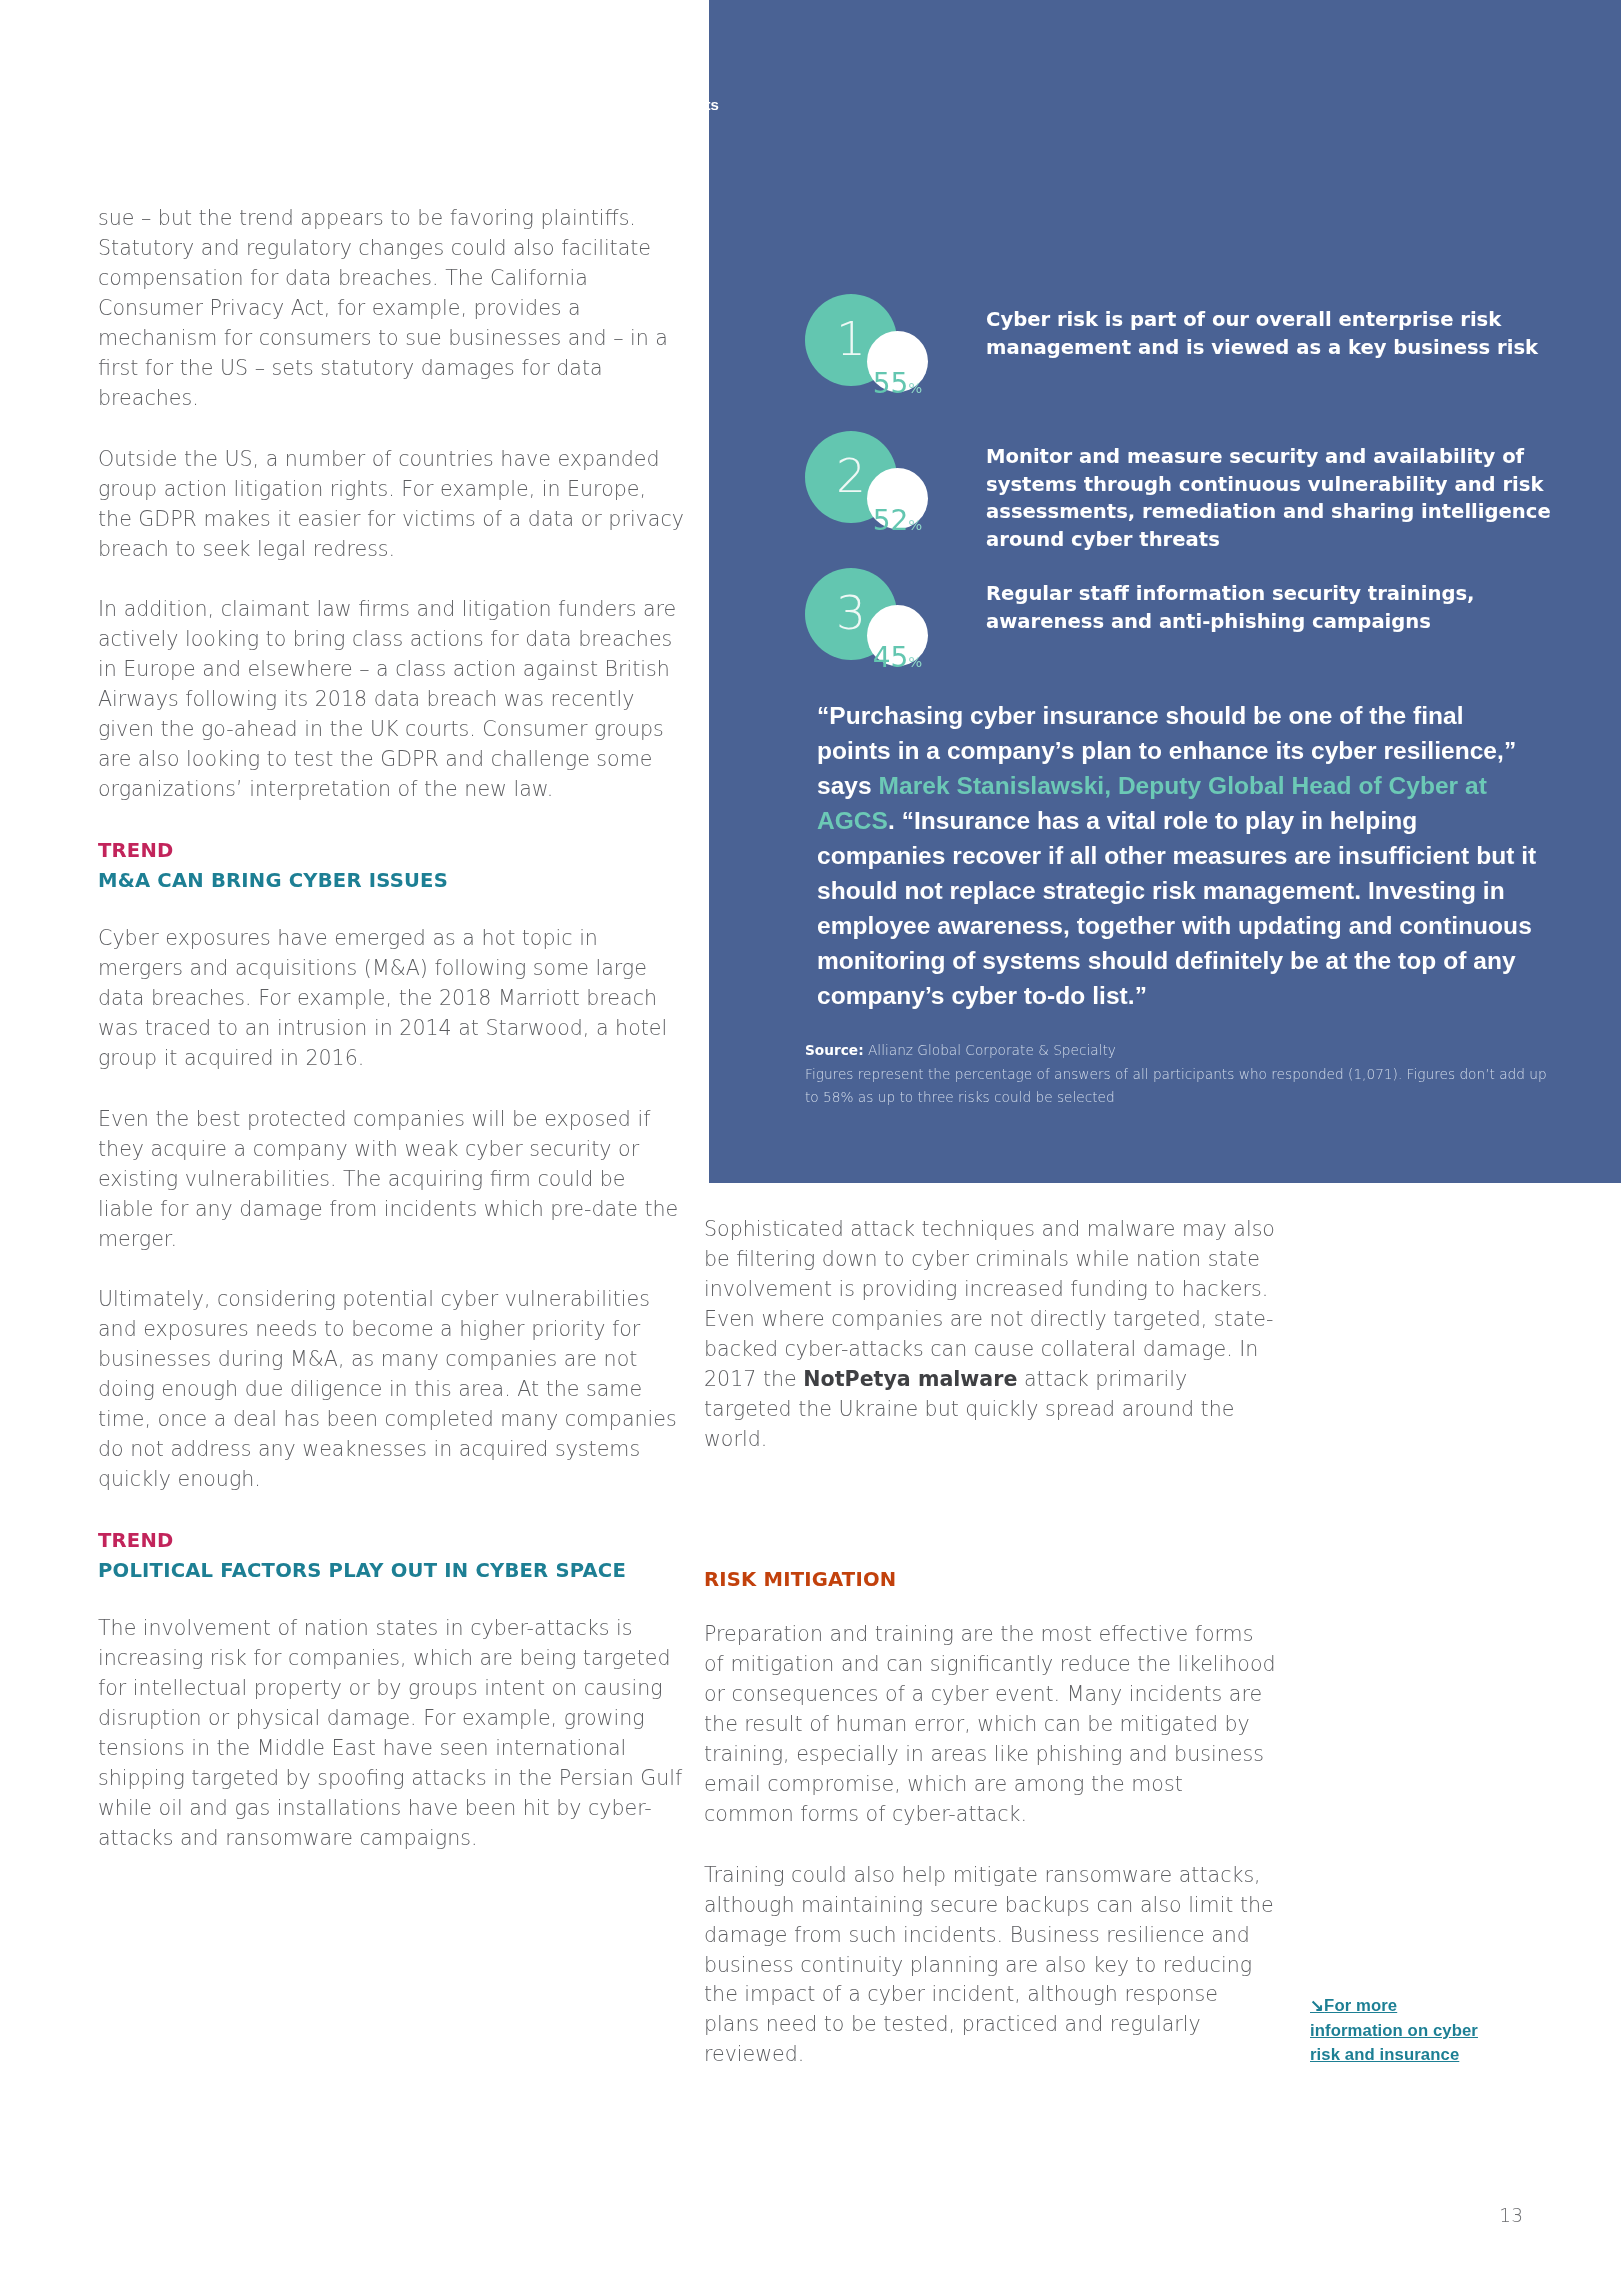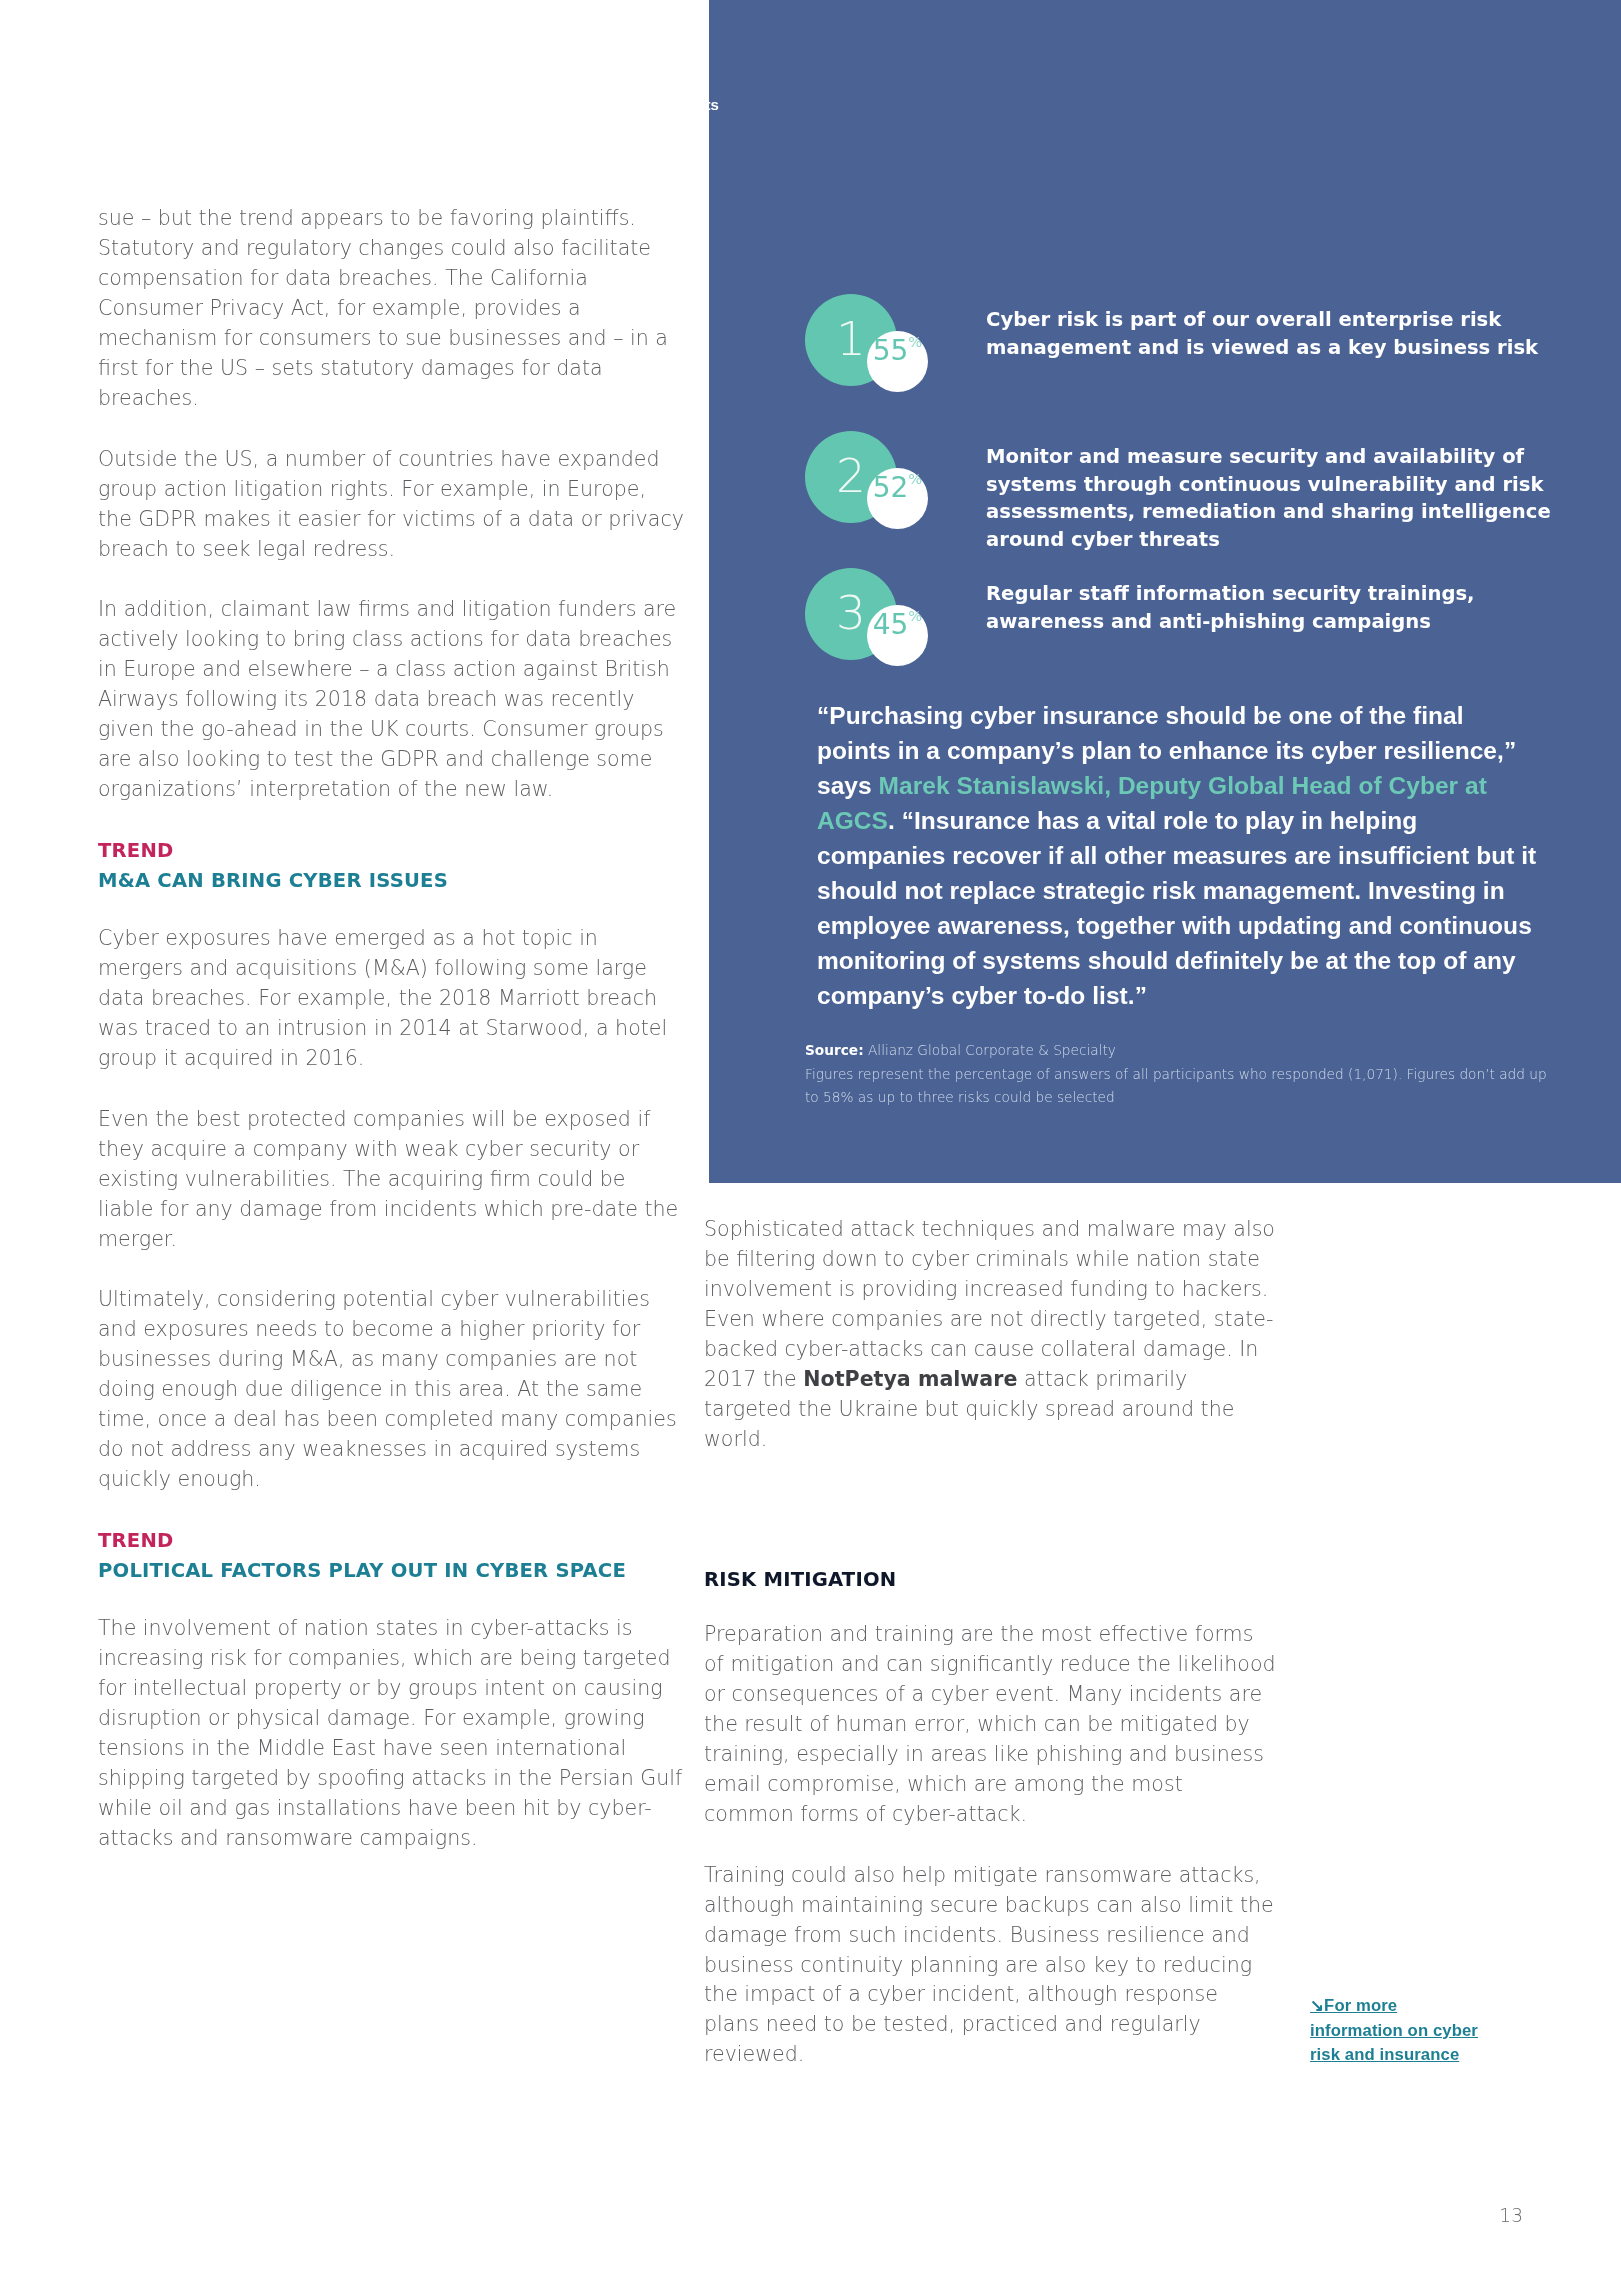--- a/index.html
+++ b/index.html
@@ -46,21 +46,21 @@
   }
   .big-circle .num{
     color:#eef8f5; font-size:47px; font-weight:300; line-height:1;
     font-family:"DejaVu Sans", sans-serif;
     transform:translateY(-2px);
   }
   .pct-circle{
     position:absolute; left:62px; top:37px;
     width:61px; height:61px; border-radius:50%;
     background:#ffffff;
-    display:flex; align-items:flex-start; justify-content:center;
+    display:flex; align-items:flex-end; justify-content:center;
   }
   .pct-circle .pct{
     color:#63c6b0; font-size:28px; font-weight:400; line-height:1;
     font-family:"DejaVu Sans", sans-serif;
     transform:translateY(5.9px);
   }
   .pct-circle .sym{
     color:#8fd8c8; font-size:14.7px; line-height:1;
     font-family:"DejaVu Sans", sans-serif;
     transform:translateY(3.9px);
@@ -104,21 +104,21 @@
   .trend-block{ margin:0 0 29px 0; }
   .trend-kicker{
     color:#c2245b; font-size:19.6px; font-weight:bold;
     letter-spacing:0.2px; line-height:1.5;
   }
   .trend-title{
     color:#1d7f94; font-size:19.6px; font-weight:bold;
     letter-spacing:0.2px; line-height:1.5;
   }
   .sec-head{
-    color:#0f172a; font-size:19.6px; font-weight:bold;
+    color:#c2410c; font-size:19.6px; font-weight:bold;
     letter-spacing:0.2px; margin:0 0 29px 0;
   }
 
   
   .more-link{
     position:absolute; left:1310px; top:1994px; width:186px;
     color:#1d7f94; font-size:16.7px; font-weight:bold;
     line-height:1.48; letter-spacing:0.1px;
   }
   .more-link .ln{ text-decoration:underline; }

